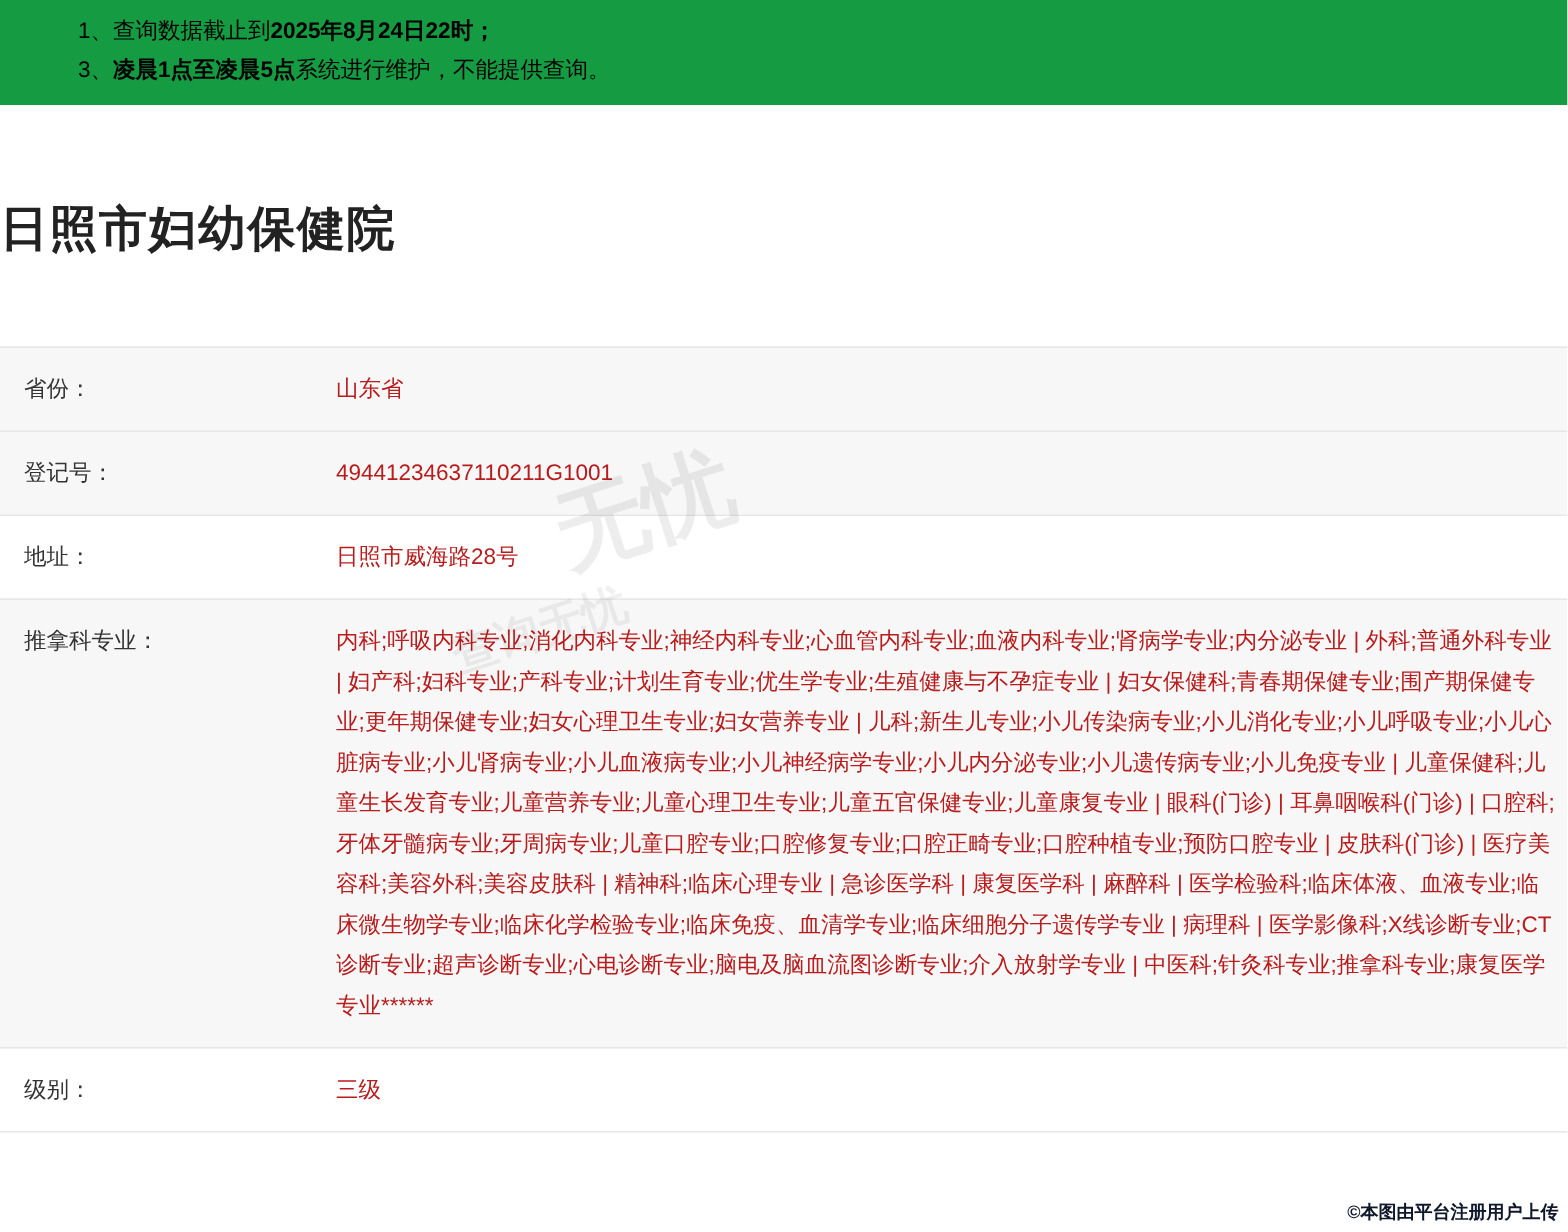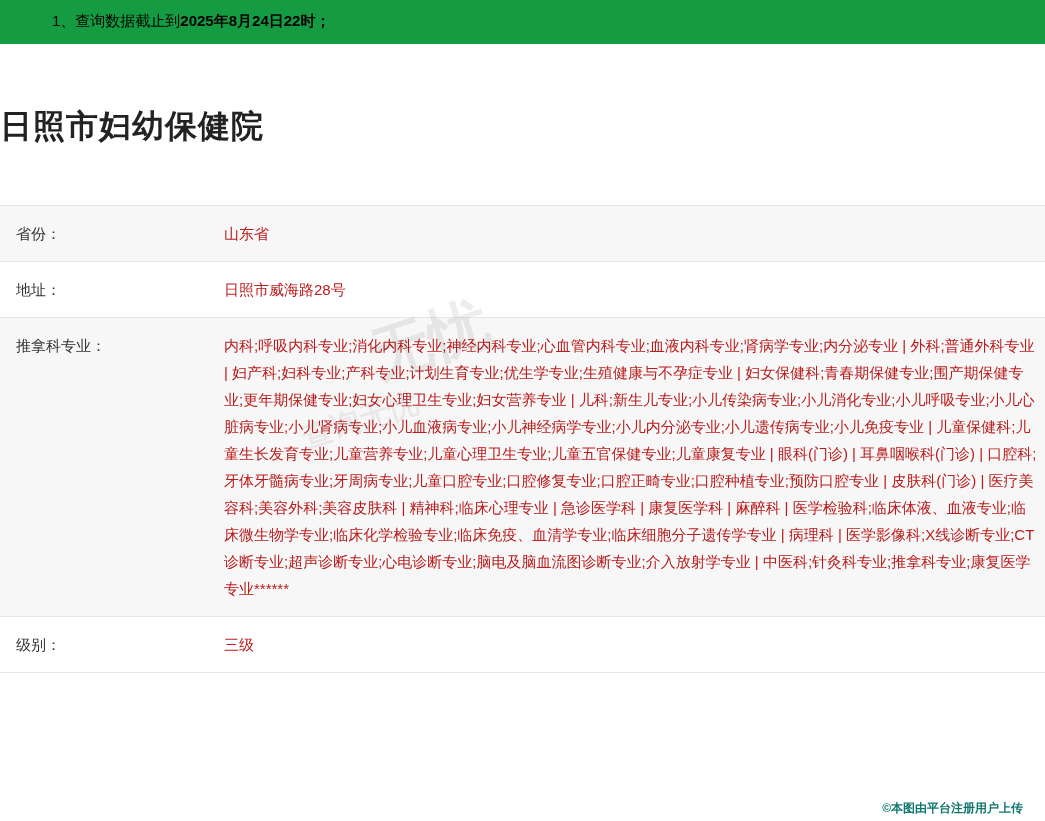--- a/index.html
+++ b/index.html
@@ -98,44 +98,51 @@
     font-size: 30px;
     font-weight: bold;
     color: rgba(0,0,0,0.06);
     transform: rotate(-18deg);
     pointer-events: none;
     user-select: none;
     white-space: nowrap;
   }
   .corner-note {
     position: absolute;
-    right: 22px;
+    right: 6px;
     bottom: 4px;
     font-size: 12px;
     font-weight: bold;
-    color: #0f766e;
+    color: #0f172a;
     white-space: nowrap;
   }
 </style>
 </head>
 <body>
 
 <div class="notice">
   <div class="notice-line">
     <span>1、查询数据截止到</span><span class="b">2025年8月24日22时</span><span class="b">；</span>
   </div>
+  <div class="notice-line">
+    <span>3、</span><span class="b">凌晨1点至凌晨5点</span><span>系统进行维护，不能提供查询。</span>
+  </div>
 </div>
 
 <h1 class="title">日照市妇幼保健院</h1>
 
 <table class="info-table">
   <tbody>
     <tr class="row-alt">
       <td class="label">省份：</td>
       <td class="value">山东省</td>
+    </tr>
+    <tr class="row-alt">
+      <td class="label">登记号：</td>
+      <td class="value">49441234637110211G1001</td>
     </tr>
     <tr class="row-plain">
       <td class="label">地址：</td>
       <td class="value">日照市威海路28号</td>
     </tr>
     <tr class="row-alt">
       <td class="label">推拿科专业：</td>
       <td class="value value-long">内科;呼吸内科专业;消化内科专业;神经内科专业;心血管内科专业;血液内科专业;肾病学专业;内分泌专业 | 外科;普通外科专业 | 妇产科;妇科专业;产科专业;计划生育专业;优生学专业;生殖健康与不孕症专业 | 妇女保健科;青春期保健专业;围产期保健专业;更年期保健专业;妇女心理卫生专业;妇女营养专业 | 儿科;新生儿专业;小儿传染病专业;小儿消化专业;小儿呼吸专业;小儿心脏病专业;小儿肾病专业;小儿血液病专业;小儿神经病学专业;小儿内分泌专业;小儿遗传病专业;小儿免疫专业 | 儿童保健科;儿童生长发育专业;儿童营养专业;儿童心理卫生专业;儿童五官保健专业;儿童康复专业 | 眼科(门诊) | 耳鼻咽喉科(门诊) | 口腔科;牙体牙髓病专业;牙周病专业;儿童口腔专业;口腔修复专业;口腔正畸专业;口腔种植专业;预防口腔专业 | 皮肤科(门诊) | 医疗美容科;美容外科;美容皮肤科 | 精神科;临床心理专业 | 急诊医学科 | 康复医学科 | 麻醉科 | 医学检验科;临床体液、血液专业;临床微生物学专业;临床化学检验专业;临床免疫、血清学专业;临床细胞分子遗传学专业 | 病理科 | 医学影像科;X线诊断专业;CT诊断专业;超声诊断专业;心电诊断专业;脑电及脑血流图诊断专业;介入放射学专业 | 中医科;针灸科专业;推拿科专业;康复医学专业******</td>
     </tr>
     <tr class="row-plain">

